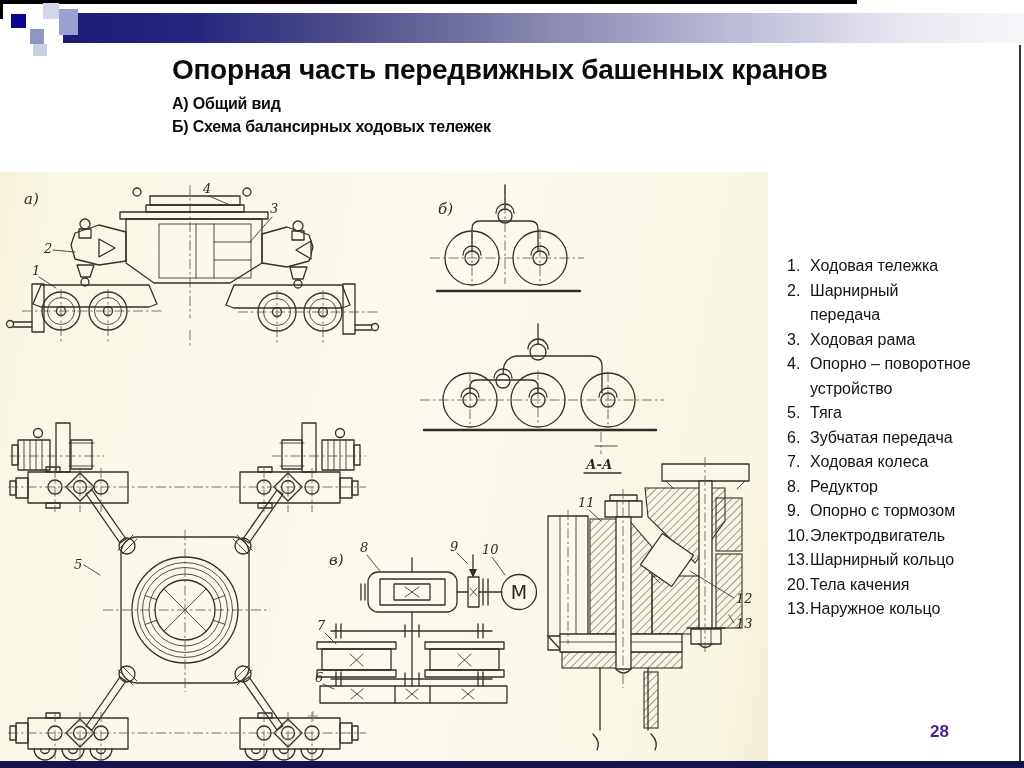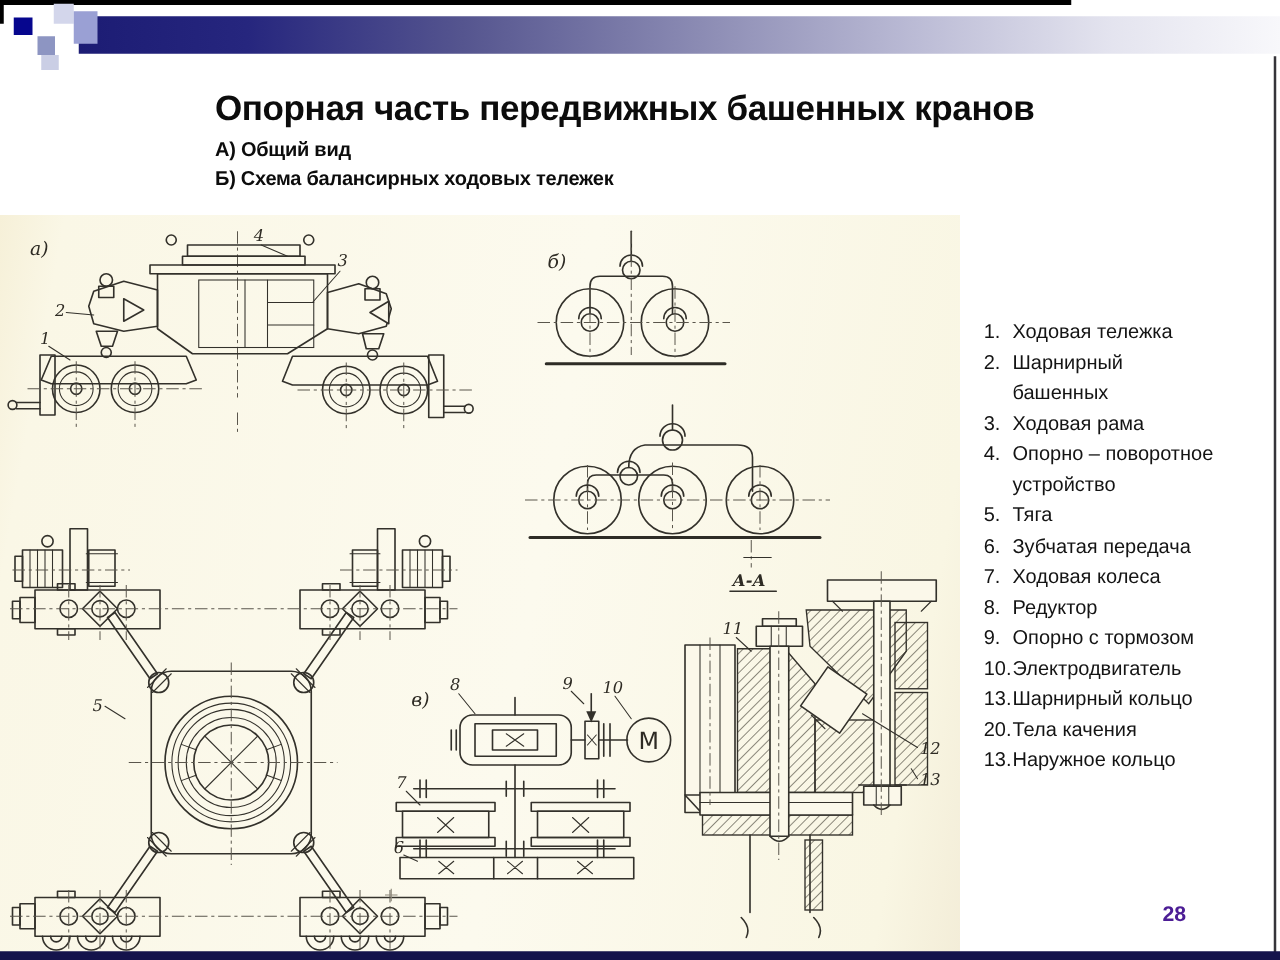--- a/index.html
+++ b/index.html
@@ -10,21 +10,21 @@
   .top-black-notch{position:absolute;left:0;top:0;width:3px;height:19px;background:#000;}
   .gradient-bar{position:absolute;left:63px;top:13px;width:961px;height:30px;
     background:linear-gradient(90deg,#1c1c74 0%,#26267e 14%,#55558f 32%,#8c8cb4 52%,#bcbcd6 70%,#e4e4ef 86%,#f8f8fb 100%);}
   .sq{position:absolute;}
   .sq-navy{left:11px;top:14px;width:15px;height:14px;background:#06068e;}
   .sq-light1{left:43px;top:3px;width:16px;height:16px;background:#d3d6eb;}
   .sq-med{left:59px;top:9px;width:19px;height:26px;background:#9aa0d4;}
   .sq-gray{left:30px;top:29px;width:14px;height:15px;background:#8d95c2;}
   .sq-light2{left:33px;top:44px;width:14px;height:12px;background:#cacee5;}
   
-  .title-block{position:absolute;left:172px;top:72px;width:720px;color:#0c0c0c;}
+  .title-block{position:absolute;left:172px;top:55px;width:720px;color:#0c0c0c;}
   .title-block h1{margin:0 0 7px 0;font-size:28px;line-height:30px;font-weight:bold;letter-spacing:-0.3px;}
   .subline{margin:0;font-size:16px;line-height:23px;font-weight:bold;letter-spacing:-0.2px;}
   
   .scan{position:absolute;left:0;top:172px;width:768px;height:591px;
     background:linear-gradient(100deg,#f6f0d8 0%,#faf7e6 6%,#fcfaee 55%,#f9f6e3 92%,#f3edd8 100%);}
   .scan svg{display:block;}
   
   .legend{position:absolute;left:787px;top:254px;width:225px;color:#141414;}
   .lg-row{display:flex;font-size:16px;line-height:24.5px;}
   .lg-num{flex:0 0 auto;min-width:23px;white-space:nowrap;}
@@ -361,21 +361,21 @@
       <div class="lg-row">
         <span class="lg-num">1.</span>
         <span class="lg-text">
           <span class="lg-line">Ходовая тележка</span>
         </span>
       </div>
       <div class="lg-row">
         <span class="lg-num">2.</span>
         <span class="lg-text">
           <span class="lg-line">Шарнирный</span>
-          <span class="lg-line">башенных</span>
+          <span class="lg-line">передача</span>
         </span>
       </div>
       <div class="lg-row">
         <span class="lg-num">3.</span>
         <span class="lg-text">
           <span class="lg-line">Ходовая рама</span>
         </span>
       </div>
       <div class="lg-row">
         <span class="lg-num">4.</span>

